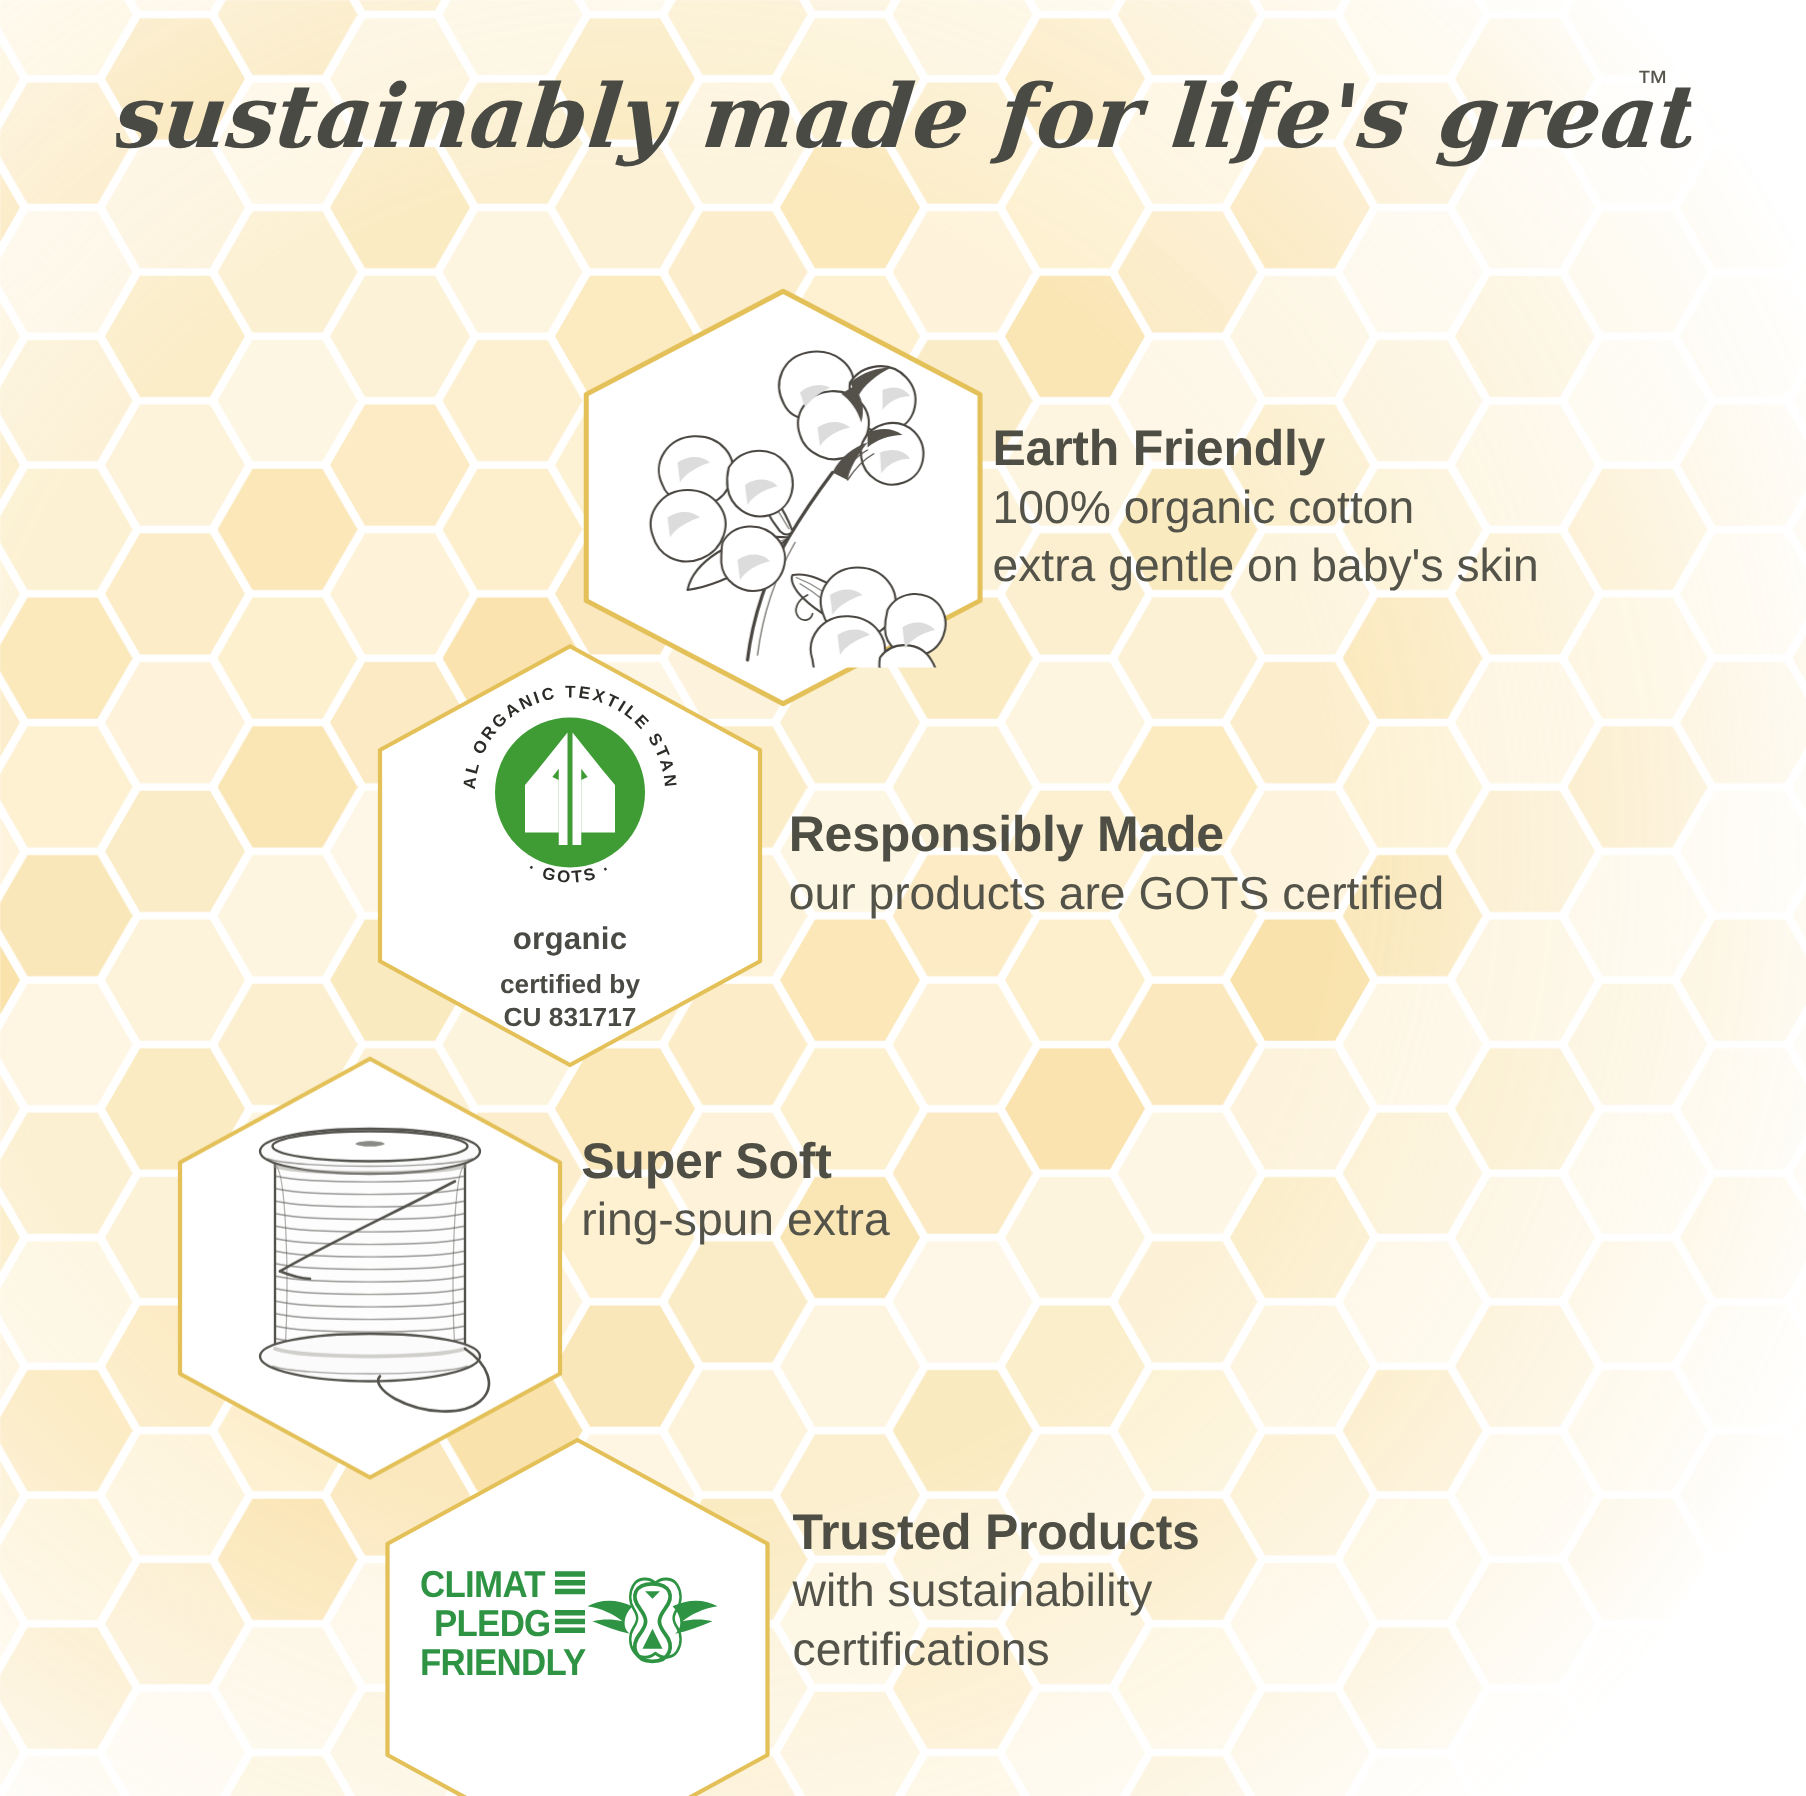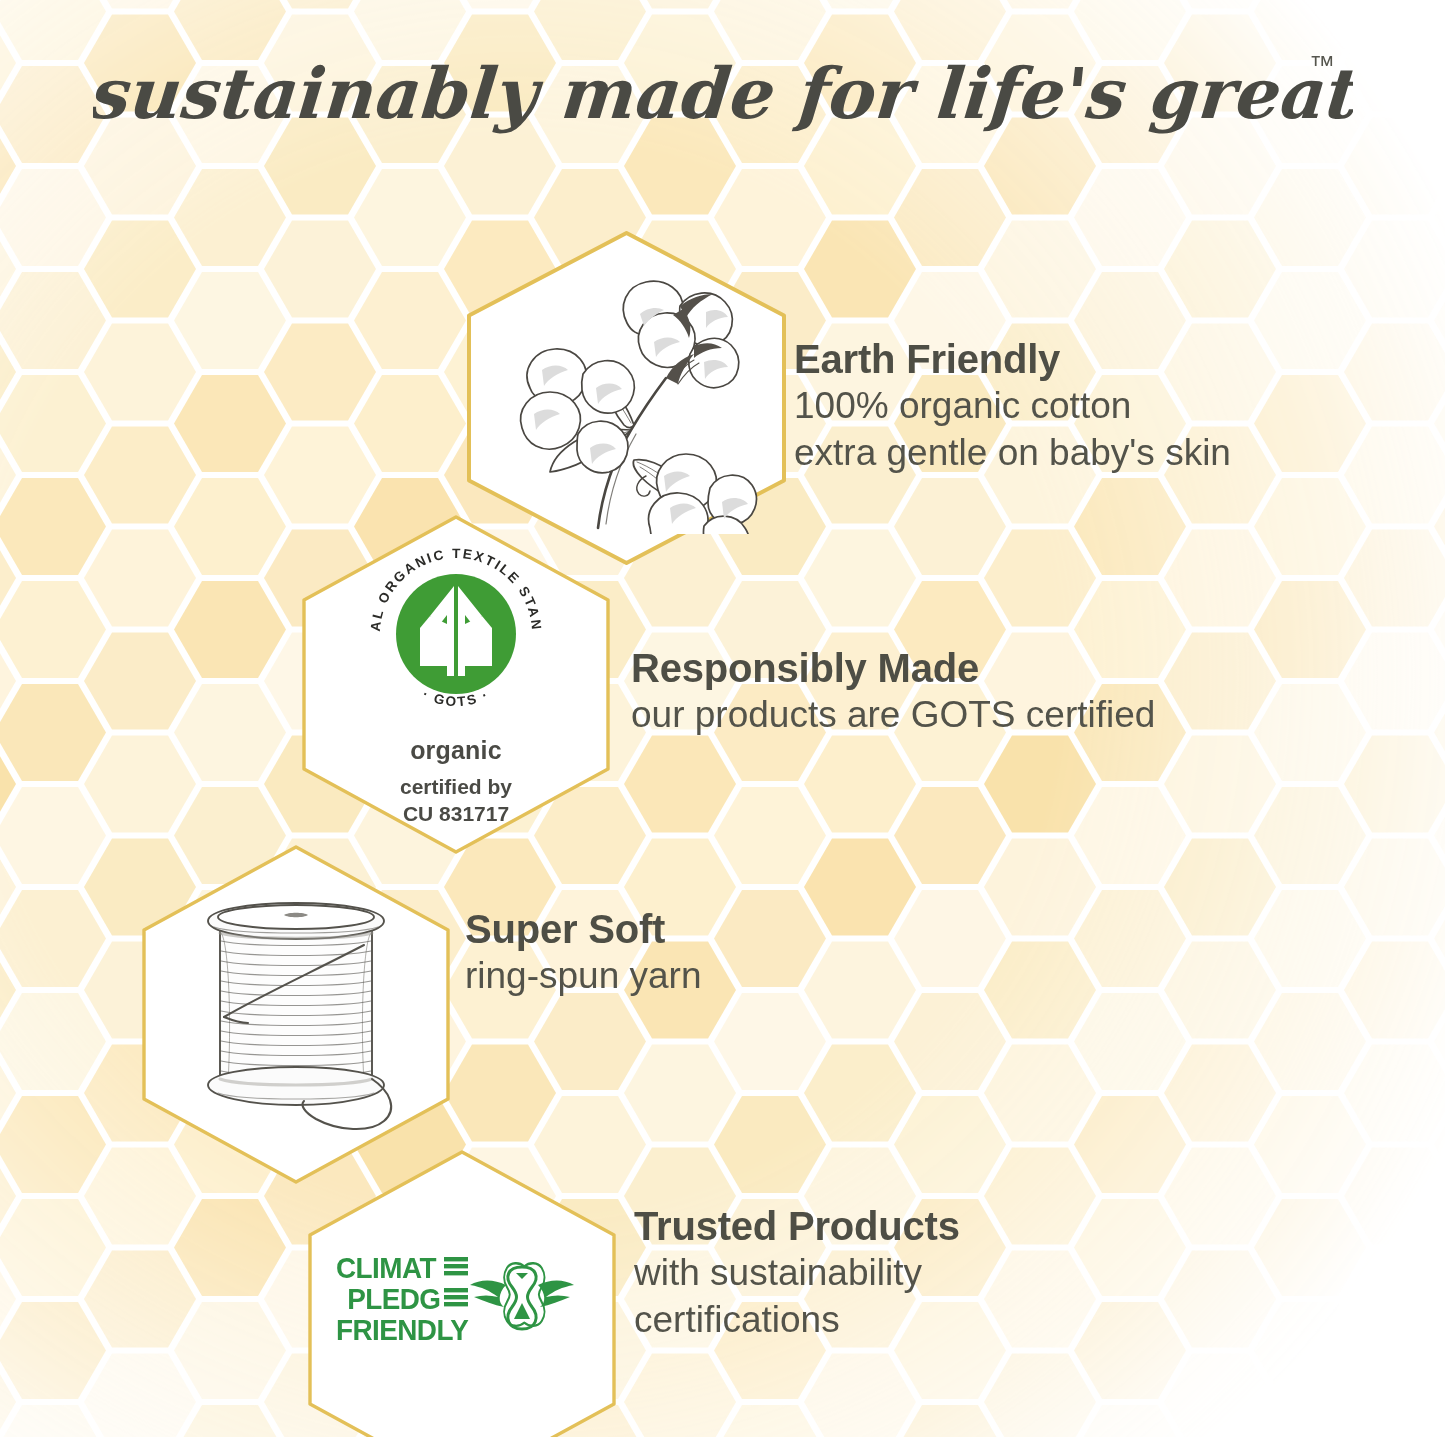--- a/index.html
+++ b/index.html
@@ -574,21 +574,21 @@
           <path d="M 46,124 C 56,128 62,130 70,130" stroke-width="2.1"></path>
 
           <path d="M 194,186 C 212,198 220,216 206,228 C 192,240 160,238 138,226 C 126,219 122,212 126,208" stroke-width="2.1"></path>
         </g>
       </svg>
     </div>
   </div>
 
   <div class="textblock" style="left:465px; top:906px;">
     <div class="t-title">Super Soft</div>
-    <div class="t-line">ring-spun yarn</div>
+    <div class="t-line">ring-spun extra</div>
   </div>
 
   <div class="hexcard" style="left:306px; top:1148px; width:312px; height:343px;">
     <svg class="hexshape" width="312" height="343" viewBox="0 0 312 343">
       <path d="M 156,4 L 308,87 L 308,256 L 156,339 L 4,256 L 4,87 Z" fill="#ffffff" stroke="#e3c058" stroke-width="3.4" stroke-linejoin="round"></path>
     </svg>
     <div class="hexinner">
       <div class="cpf-wrap" style="margin-top:-34px;text-align:center;">
         <svg width="252" height="108" viewBox="0 0 252 108">
           <g fill="#2e9444" font-family="'Liberation Sans', sans-serif" font-size="30" font-weight="bold" letter-spacing="-0.6">

